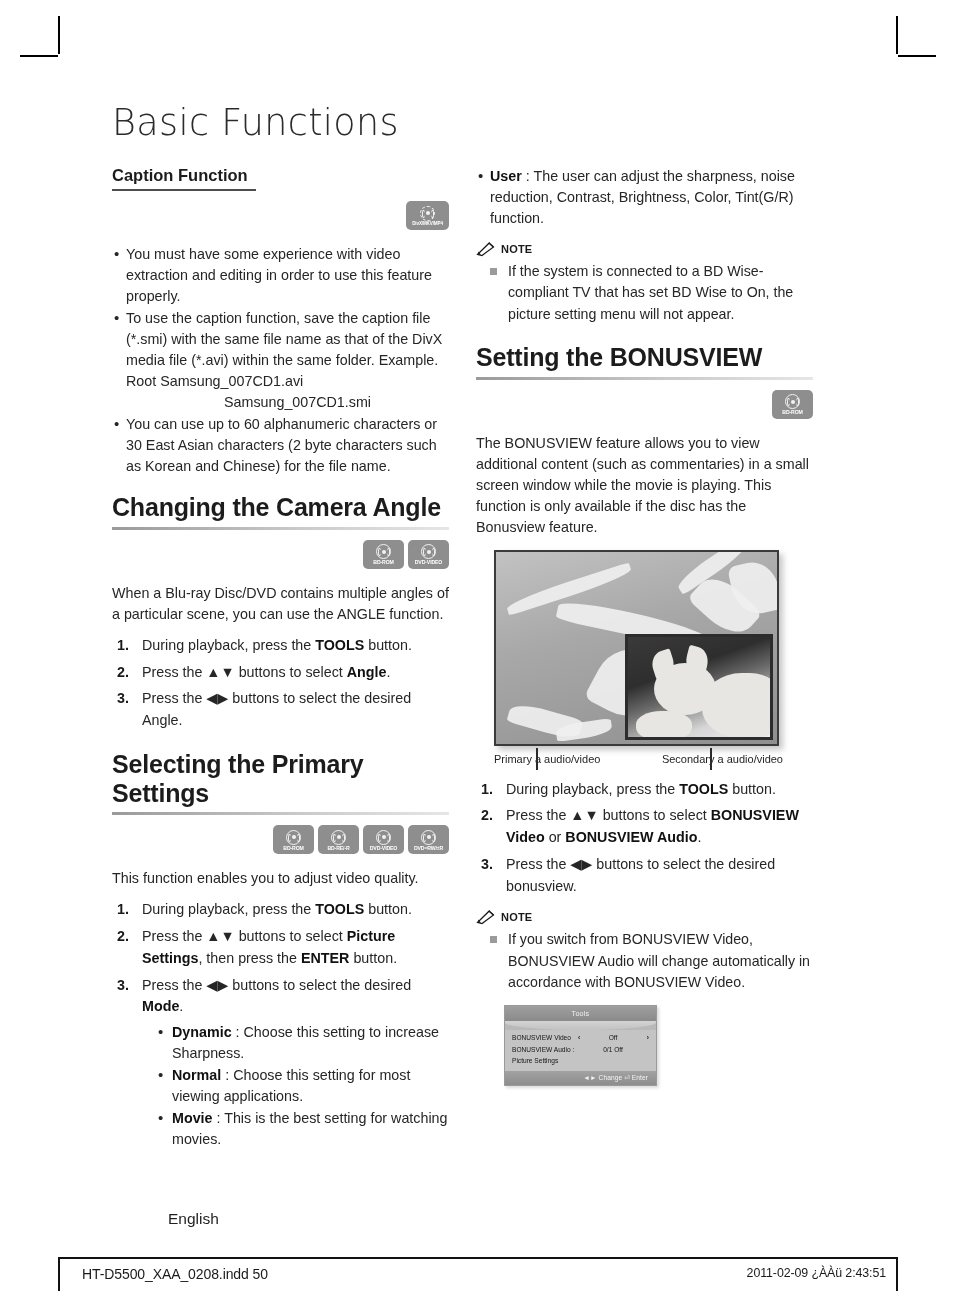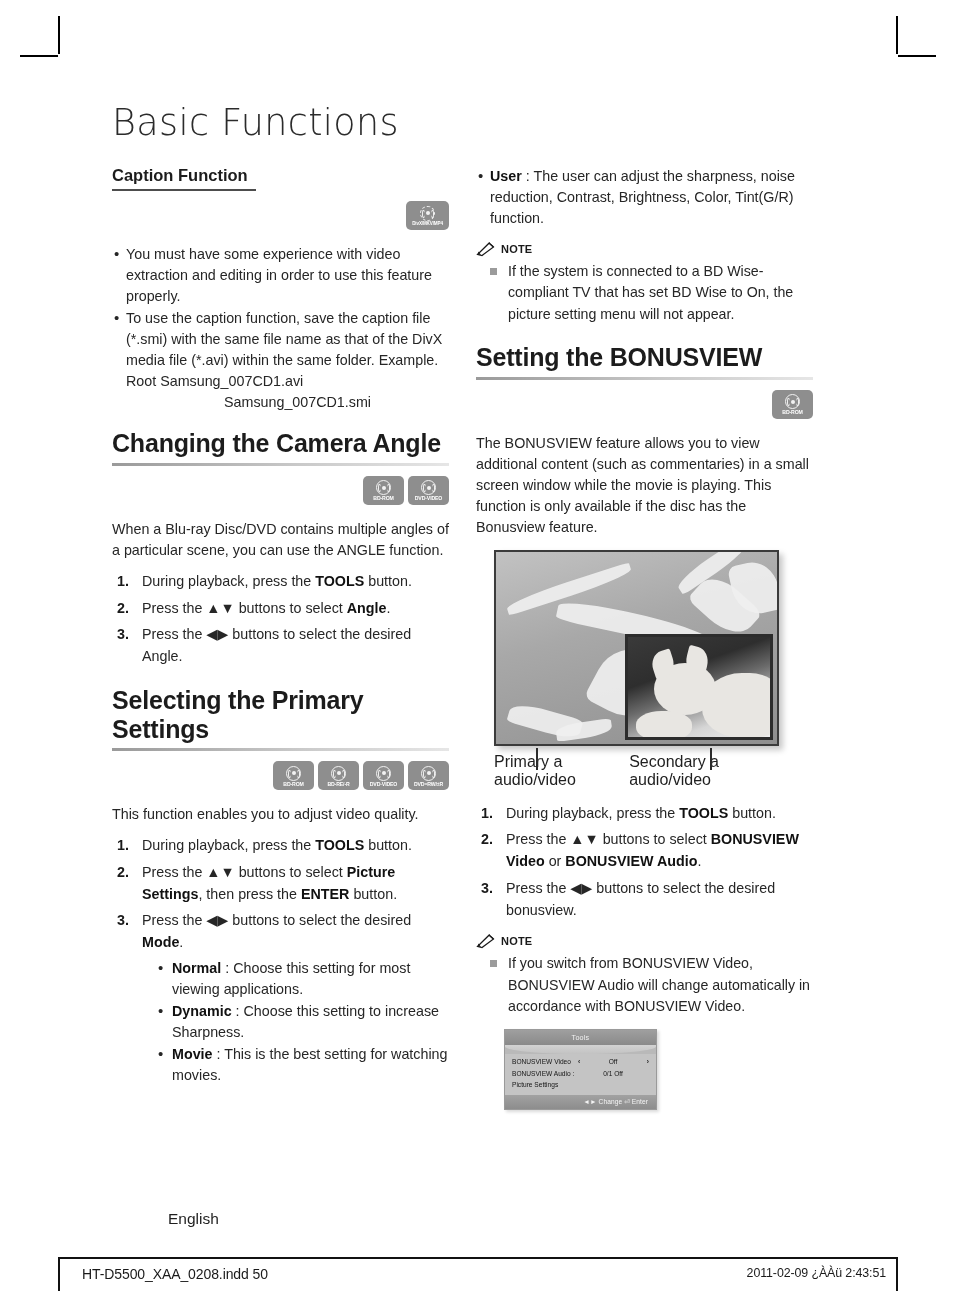--- a/index.html
+++ b/index.html
@@ -276,21 +276,21 @@
     border-radius: 50%;
   }
 
   .leader { position: absolute; background: #2b2b2b; width: 1.6px; }
   .cap-row {
     margin-left: 18px;
     margin-top: 7px;
     width: 289px;
     display: flex;
     justify-content: space-between;
-    font-size: 16px;
+    font-size: 11px;
     color: #1f1f1f;
   }
 
   
   .osd {
     margin: 12px 0 0 28px;
     width: 153px;
     background: #b9b9b9;
     border: 1px solid #9a9a9a;
     font-size: 6.6px;
@@ -402,20 +402,21 @@
         <span class="lbl">DivX/MKV/MP4</span>
       </div>
     </div>
 
     <ul class="dots">
       <li>You must have some experience with video extraction and editing in order to use this feature properly.</li>
       <li>
         <span>To use the caption function, save the caption file (*.smi) with the same file name as that of the DivX media file (*.avi) within the same folder. Example. Root Samsung_007CD1.avi</span>
         <span class="indent-line">Samsung_007CD1.smi</span>
       </li>
+      <li>You can use up to 60 alphanumeric characters or 30 East Asian characters (2 byte characters such as Korean and Chinese) for the file name.</li>
     </ul>
 
     <h2 class="section" style="margin-top:16px;">Changing the Camera Angle</h2>
     <div class="rule-grad"></div>
 
     <div class="icon-row">
       <div class="disc-badge">
         <span class="disc">
             <i class="wave-l"></i>
             <i class="wave-r"></i>
@@ -484,22 +485,22 @@
     <ol class="steps">
       <li>
         <span>During playback, press the </span><b>TOOLS</b><span> button.</span>
       </li>
       <li>
         <span>Press the ▲▼ buttons to select </span><b>Picture Settings</b><span>, then press the </span><b>ENTER</b><span> button.</span>
       </li>
       <li>
         <span>Press the ◀▶ buttons to select the desired </span><b>Mode</b><span>.</span>
         <ul class="dots indented" style="margin-top:4px;">
+          <li><b>Dynamic</b><span> : Choose this setting to increase Sharpness.</span></li>
           <li><b>Normal</b><span> : Choose this setting for most viewing applications.</span></li>
-          <li><b>Dynamic</b><span> : Choose this setting to increase Sharpness.</span></li>
           <li><b>Movie</b><span> : This is the best setting for watching movies.</span></li>
         </ul>
       </li>
     </ol>
 
   </div>
 
   <div class="col col-right">
 
     <ul class="dots">

